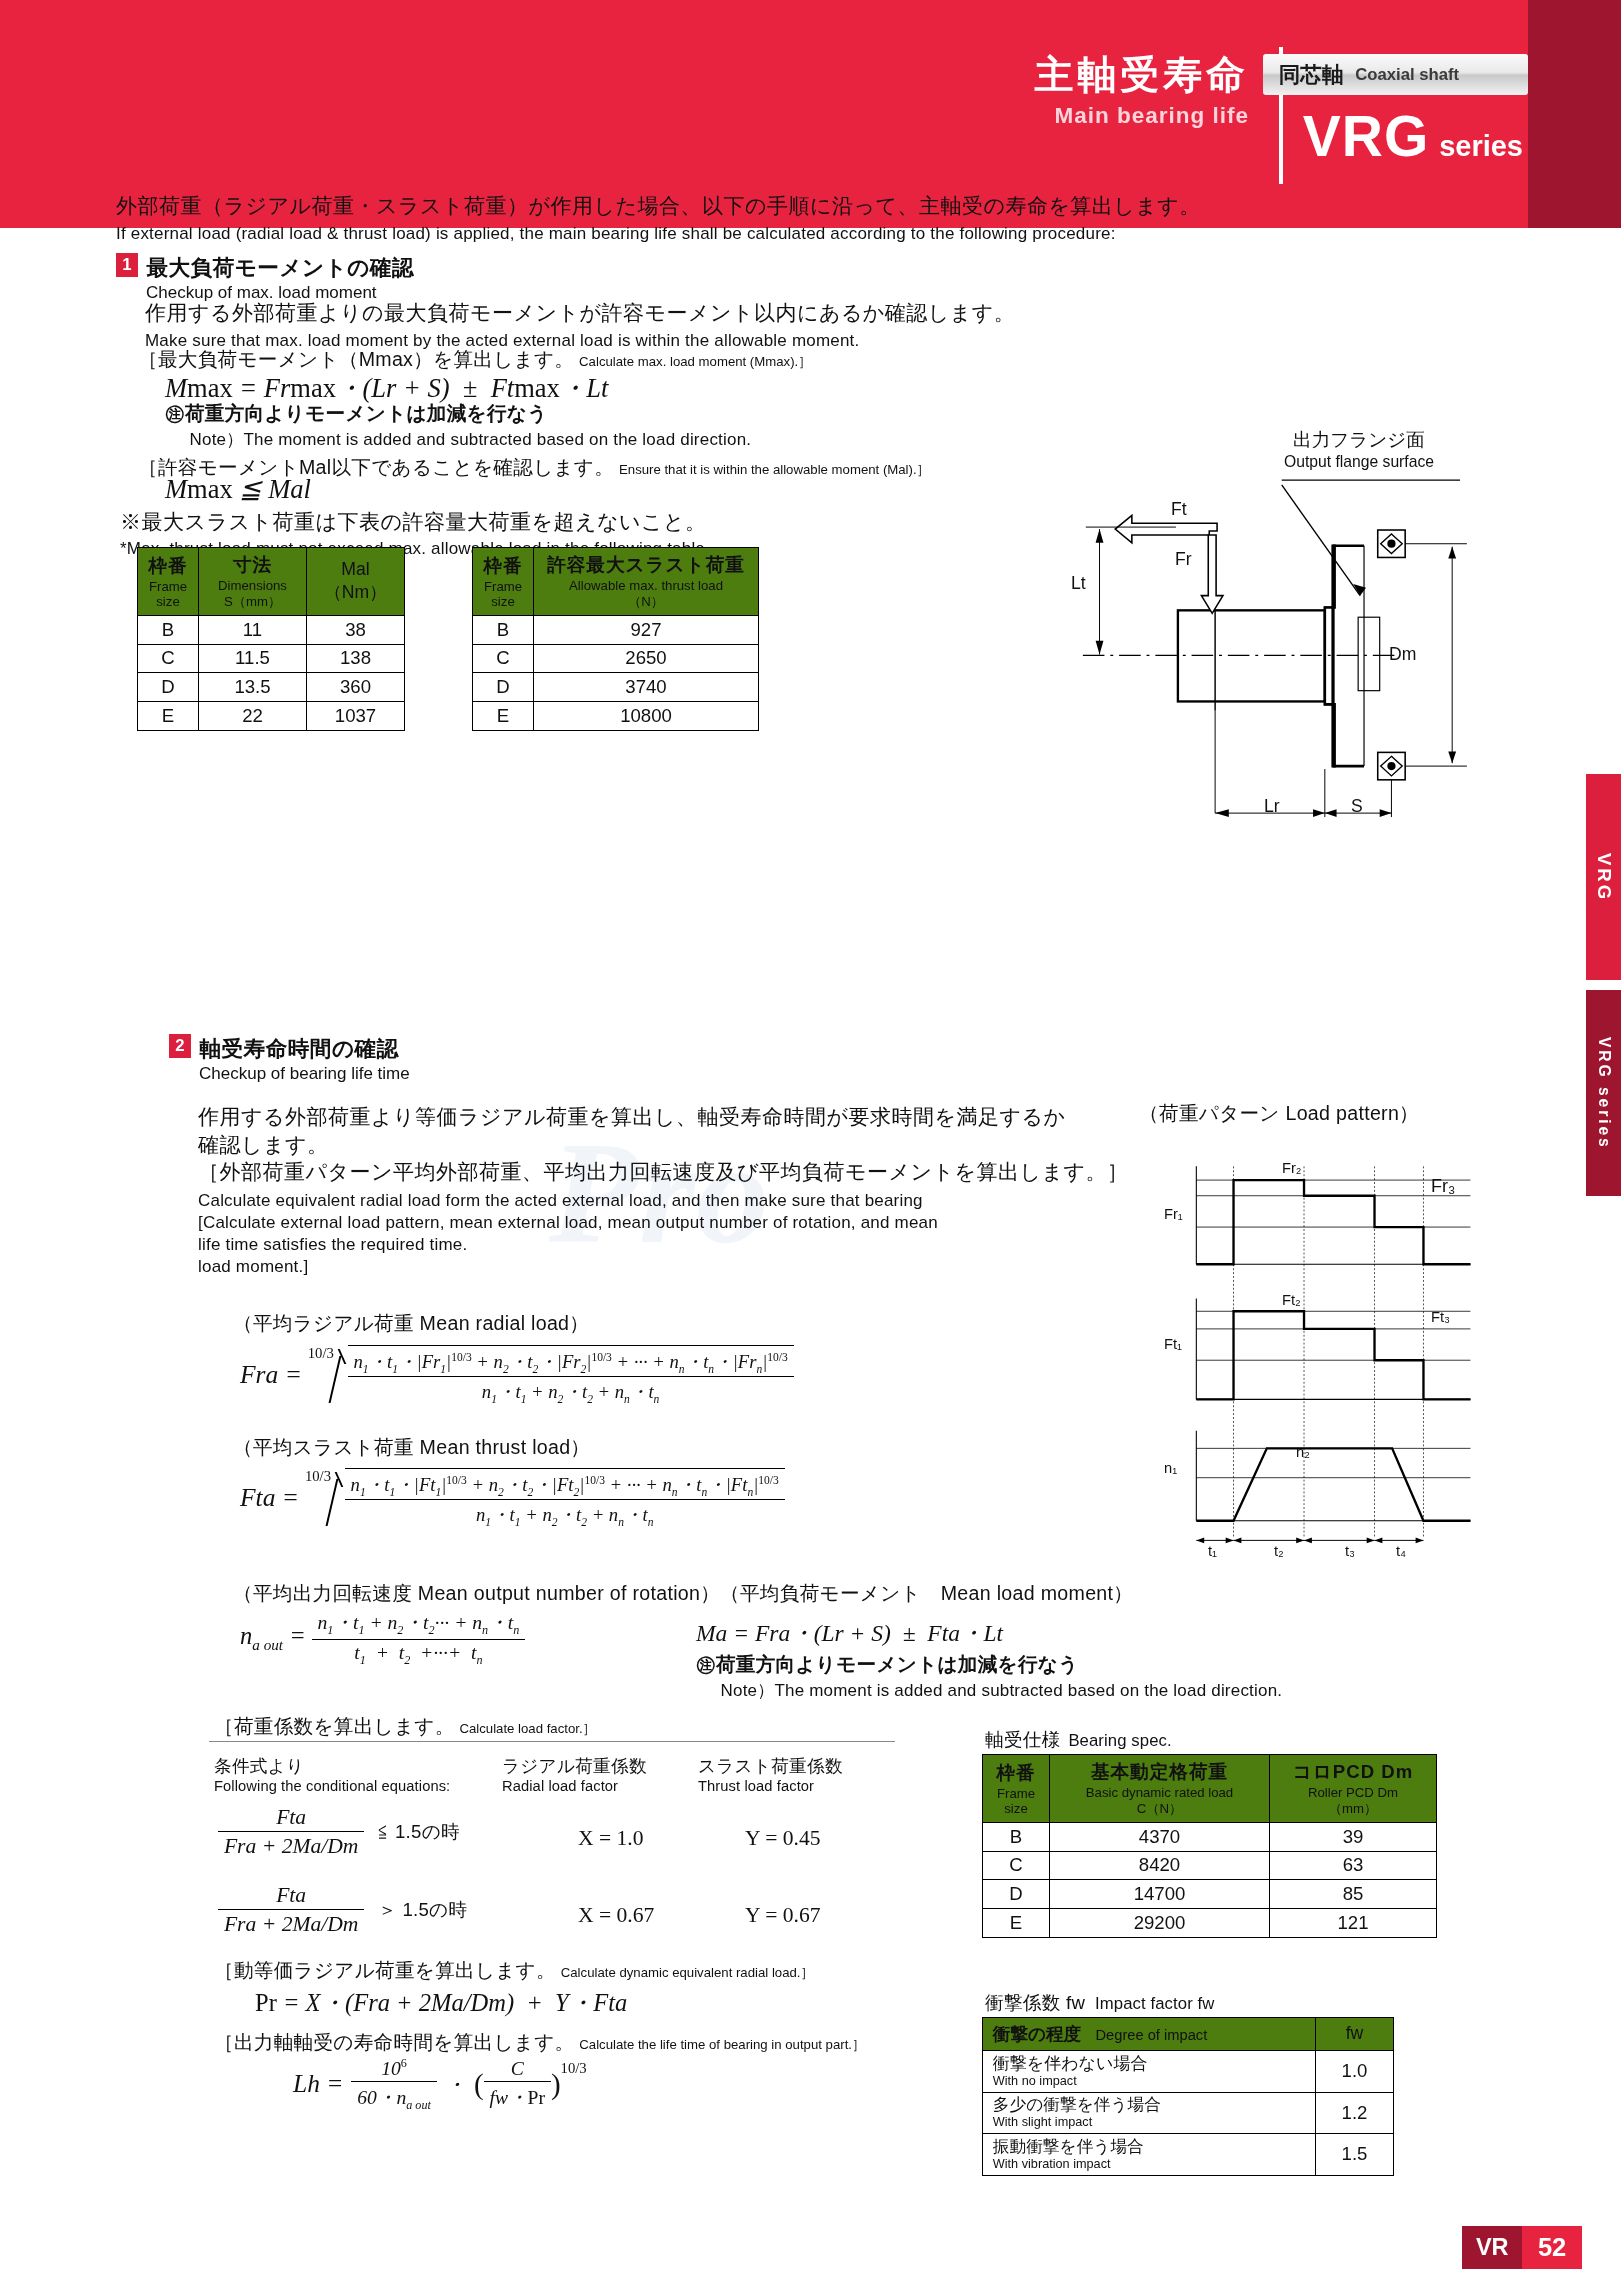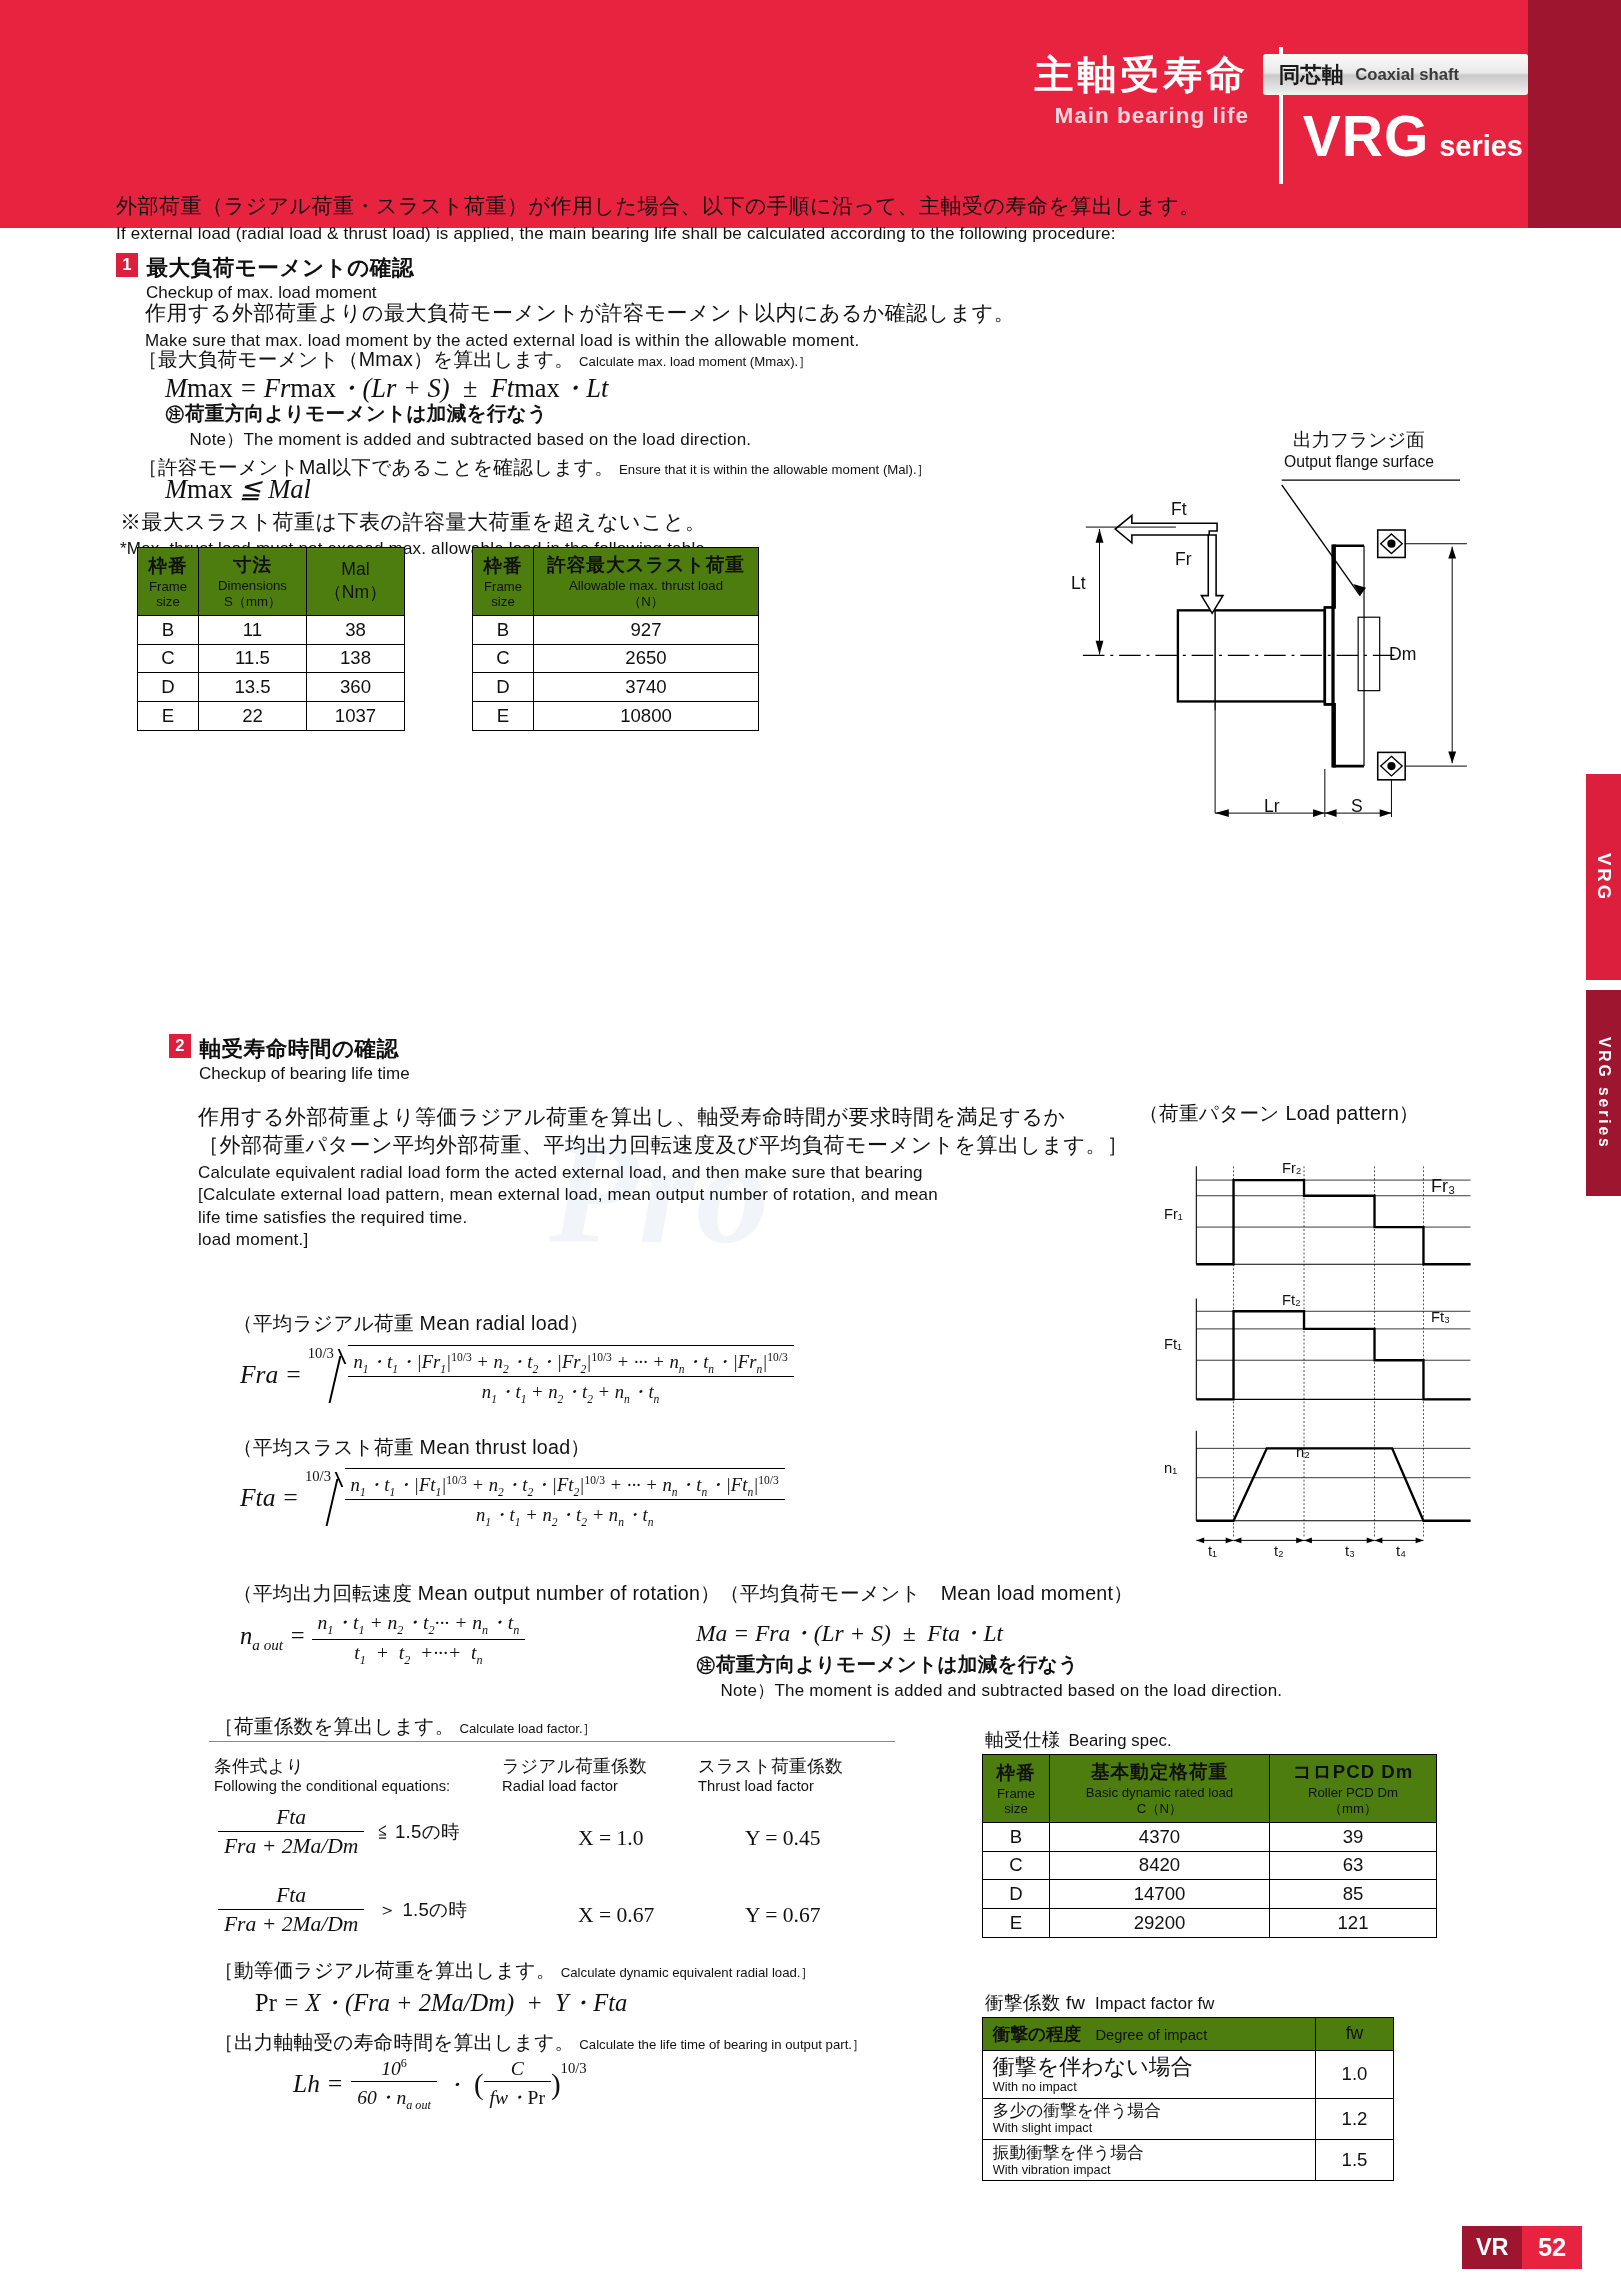--- a/index.html
+++ b/index.html
@@ -379,20 +379,21 @@
 <div style="position:absolute; left:169px; top:1034px;">
   <div class="step-head">
     <span class="stepnum">2</span>
     <span class="step-title-jp">軸受寿命時間の確認</span>
   </div>
   <div class="step-title-en">Checkup of bearing life time</div>
 </div>
 
 <div style="position:absolute; left:198px; top:1103px;">
   <div class="jp">作用する外部荷重より等価ラジアル荷重を算出し、軸受寿命時間が要求時間を満足するか</div>
+  <div class="jp">確認します。</div>
   <div class="jp">［外部荷重パターン平均外部荷重、平均出力回転速度及び平均負荷モーメントを算出します。］</div>
   <div class="en" style="margin-top:3.9px;">Calculate equivalent radial load form the acted external load, and then make sure that bearing</div>
   <div class="en">[Calculate external load pattern, mean external load, mean output number of rotation, and mean</div>
   <div class="en">life time satisfies the required time.</div>
   <div class="en">load moment.]</div>
 </div>
 
 <div style="position:absolute; left:1419px; top:1100px; transform:translateX(-100%);" class="jp-s">（荷重パターン Load pattern）</div>
 
 <svg class="diagram" style="left:1157px; top:1137px;" width="343" height="421" viewBox="0 0 350 430">
@@ -649,21 +650,21 @@
           </span>
         </th>
         <th style="width:78px;">
           <span class="th-mid">fw</span>
         </th>
       </tr>
     </thead>
     <tbody id="tbody-impact">
         <tr>
           <td style="text-align: left; padding-left: 9.8px; line-height: 1.18;">
-            <div style="font-size: 22px;">衝撃を伴わない場合</div>
+            <div style="font-size: 17px;">衝撃を伴わない場合</div>
             <div style="font-size: 12.7px;">With no impact</div>
           </td>
           <td>1.0</td>
         </tr>
         <tr>
           <td style="text-align: left; padding-left: 9.8px; line-height: 1.18;">
             <div style="font-size: 16.7px;">多少の衝撃を伴う場合</div>
             <div style="font-size: 12.7px;">With slight impact</div>
           </td>
           <td>1.2</td>

